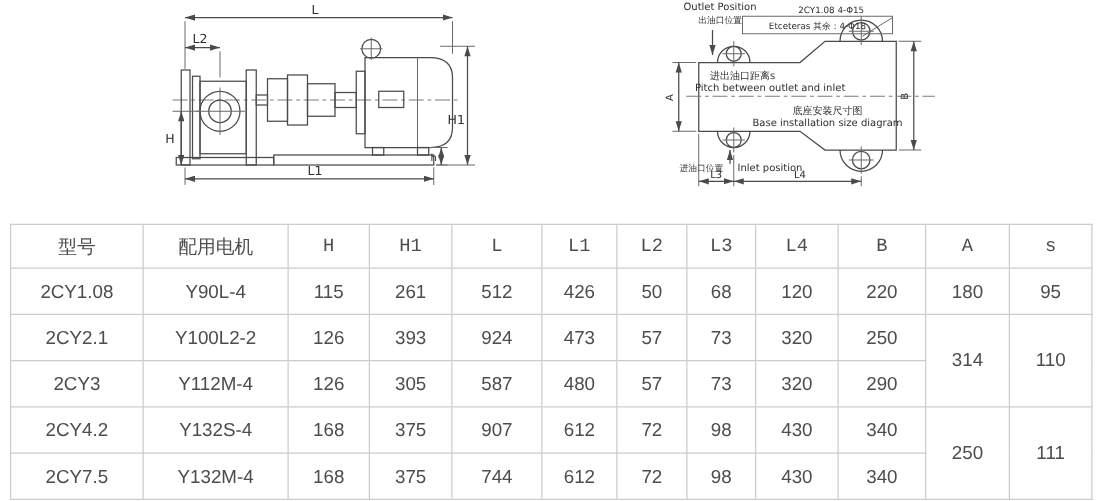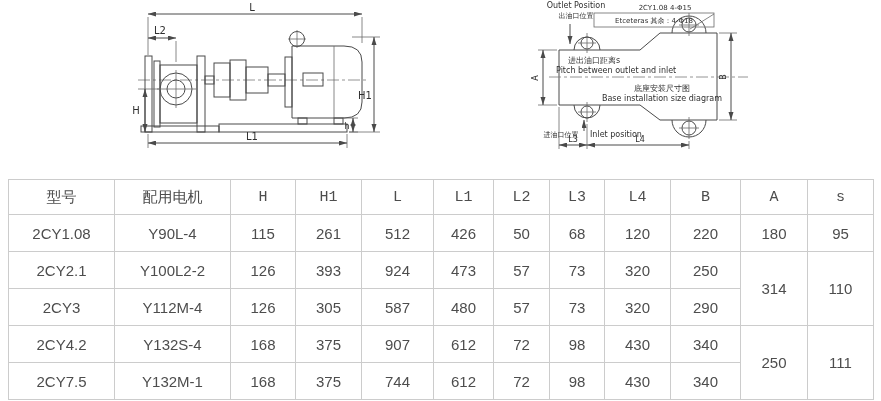--- a/index.html
+++ b/index.html
@@ -247,21 +247,21 @@
         <td>612</td>
         <td>72</td>
         <td>98</td>
         <td>430</td>
         <td>340</td>
         <td rowspan="2">250</td>
         <td rowspan="2">111</td>
       </tr>
       <tr>
         <td>2CY7.5</td>
-        <td>Y132M-1</td>
+        <td>Y132M-4</td>
         <td>168</td>
         <td>375</td>
         <td>744</td>
         <td>612</td>
         <td>72</td>
         <td>98</td>
         <td>430</td>
         <td>340</td>
       </tr>
     </tbody>

